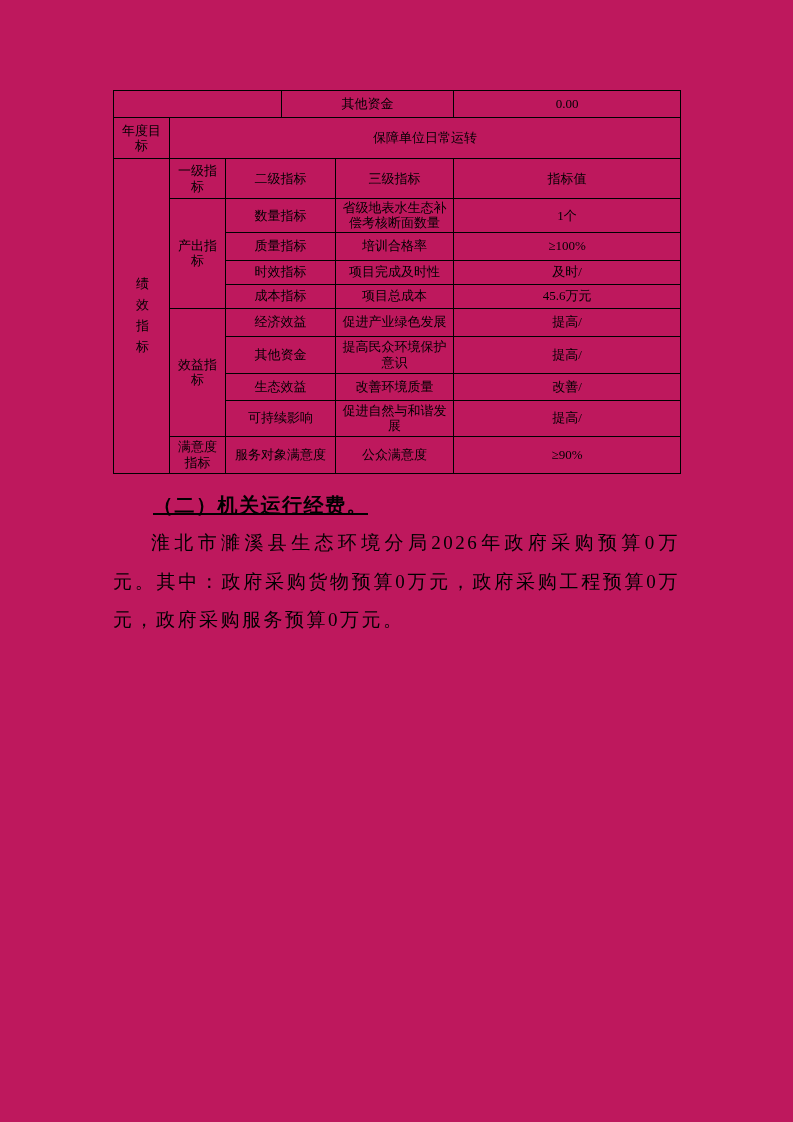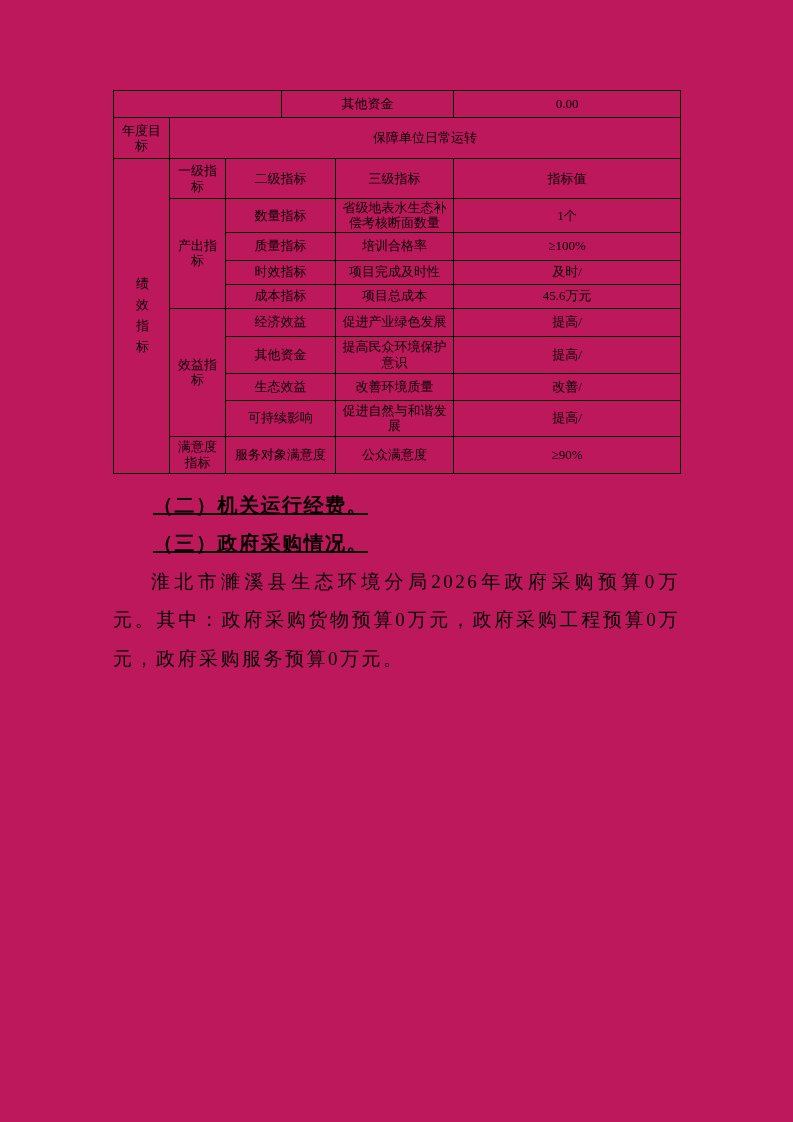--- a/index.html
+++ b/index.html
@@ -173,19 +173,18 @@
         <td>服务对象满意度</td>
         <td>公众满意度</td>
         <td>≥90%</td>
       </tr>
     </tbody>
       </table>
 
     <div class="textblock">
       <h3 class="sec-heading">（二）机关运行经费。</h3>
 
-      <h3 class="sec-heading">（三）政府采购情况。</h3>
       <p class="para">淮北市濉溪县生态环境分局2026年政府采购预算0万元。其中：政府采购货物预算0万元，政府采购工程预算0万元，政府采购服务预算0万元。</p>
 
     </div>
 
   </div>
 </div>
 
 </body></html>

